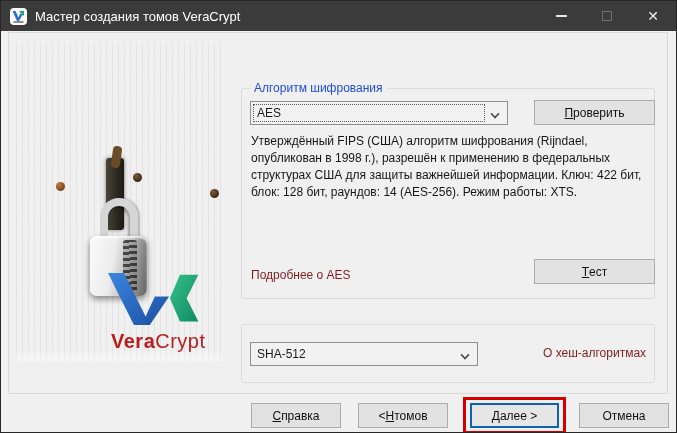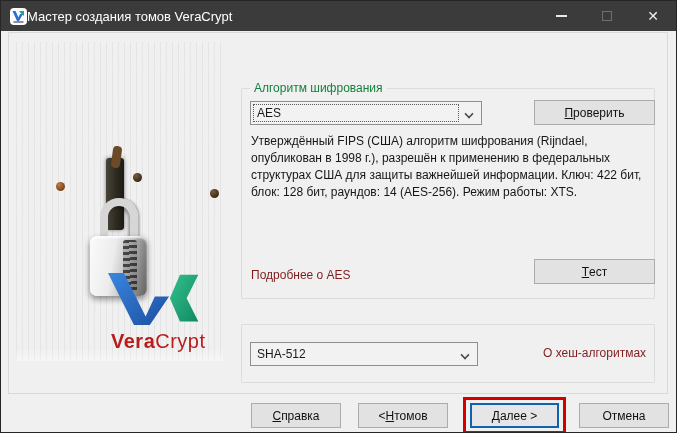--- a/index.html
+++ b/index.html
@@ -7,21 +7,21 @@
   .window {
     position:relative; width:677px; height:433px;
     background:#f0f0f0; border:1px solid #262626;
     font-family:"Liberation Sans", sans-serif; font-size:12px; color:#1a1a1a;
     overflow:hidden;
   }
   
   .titlebar { position:absolute; left:0; top:0; width:100%; height:30px; background:#3b3b3b; display:flex; align-items:center; }
   .app-icon { position:relative; width:17px; height:17px; margin-left:9px; background:#fdfdfd; border-radius:4px; flex:0 0 auto; }
   .app-icon svg { position:absolute; left:2px; top:2px; }
-  .title-text { color:#ffffff; font-size:13px; white-space:nowrap; }
+  .title-text { color:#ffffff; font-size:13px; margin-left:8px; white-space:nowrap; }
   .win-controls { position:absolute; right:0; top:0; height:30px; display:flex; }
   .win-btn { width:46px; height:30px; display:flex; align-items:center; justify-content:center; cursor:default; }
   .glyph-min { width:11px; height:2px; background:#e8e8e8; }
   .glyph-max { width:10px; height:10px; border:1px solid #6f6f6f; }
   .glyph-close { color:#ececec; font-size:14px; line-height:1; }
   
   .panel { position:absolute; left:7px; top:31px; width:660px; height:362px; border:1px solid #d9d9d9; background:#f0f0f0; }
   
   .photo {
     position:absolute; left:7px; top:9px; width:207px; height:319px; overflow:hidden;
@@ -54,28 +54,28 @@
   .lock-streak { position:absolute; left:107px; top:198px; width:14px; height:52px; border-radius:3px;
     background:repeating-linear-gradient(175deg, rgba(25,25,25,.75) 0 3px, rgba(110,110,110,.35) 3px 6px); }
   .screw { position:absolute; width:9px; height:9px; border-radius:50%; background:radial-gradient(circle at 35% 30%, #7d5a3a, #3a2a18 70%); box-shadow:0 1px 1px rgba(255,255,255,.3); }
   .screw.rusty { background:radial-gradient(circle at 35% 30%, #c07a3e, #7a4520 70%); }
   .vc-logo { position:absolute; left:92px; top:228px; }
   .vc-wordmark { position:absolute; left:95px; top:288px; font-size:20px; color:#b91c1c; letter-spacing:.5px; white-space:nowrap; }
   .vc-wordmark .bold { font-weight:700; }
   
   .heading { position:absolute; left:232px; top:4px; font-family:"Liberation Serif", serif; font-size:22px; color:#000; }
   .groupbox { position:absolute; border:1px solid #dcdcdc; border-radius:2px; }
-  .groupbox .gb-label { position:absolute; left:8px; top:-8px; background:#f0f0f0; padding:0 4px; font-size:12px; color:#15803d; white-space:nowrap; }
+  .groupbox .gb-label { position:absolute; left:8px; top:-8px; background:#f0f0f0; padding:0 4px; font-size:12px; color:#1d4ed8; white-space:nowrap; }
   .gb-enc { left:232px; top:55px; width:414px; height:211px; }
   .gb-hash { left:232px; top:291px; width:414px; height:59px; }
   .combo { position:absolute; height:24px; border:1px solid #8f8f8f; background:#f2f2f2; display:flex; align-items:center; padding-left:6px; cursor:default; }
   .combo .focus-rect { position:absolute; left:2px; top:2px; bottom:2px; right:22px; border:1px dotted #5a5a5a; }
   .combo .value { position:relative; z-index:1; }
   .chevron { position:absolute; right:8px; top:8px; width:8px; height:8px; border-right:2px solid #4a4a4a; border-bottom:2px solid #4a4a4a; transform:rotate(45deg) scale(.8); }
-  .combo-enc { left:8px; top:12px; width:232px; }
+  .combo-enc { left:8px; top:12px; width:258px; }
   .combo-hash { left:8px; top:17px; width:228px; }
   .btn { background:#e2e2e2; border:1px solid #acacac; font-family:"Liberation Sans", sans-serif; font-size:12px; color:#111; display:flex; align-items:center; justify-content:center; cursor:default; }
   .btn span { pointer-events:none; }
   .btn .u { text-decoration:underline; }
   .btn-check { position:absolute; left:292px; top:11px; width:121px; height:25px; }
   .btn-bench { position:absolute; left:292px; top:170px; width:121px; height:25px; }
   .desc { position:absolute; left:9px; top:44px; width:402px; line-height:17px; color:#161616; }
   .link { position:absolute; color:#7f1d1d; cursor:pointer; white-space:nowrap; }
   .link-aes { left:9px; top:179px; }
   .link-hash { left:301px; top:21px; }

